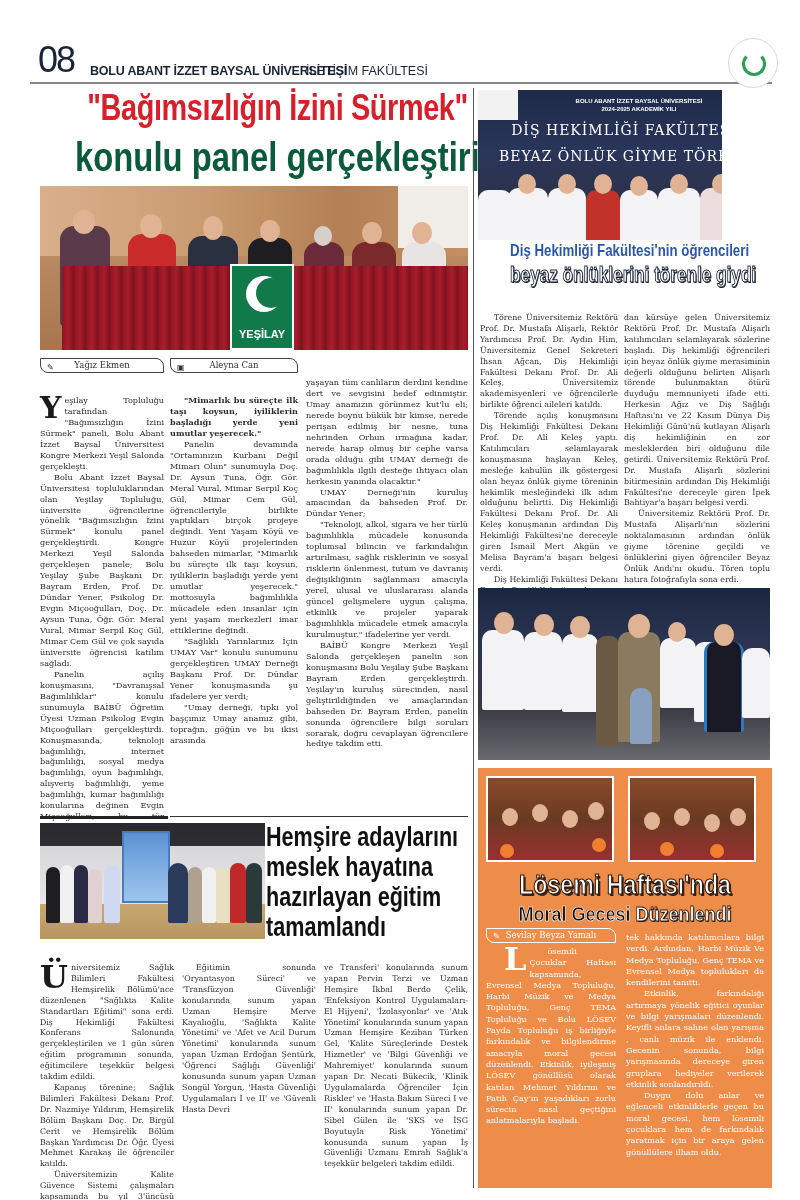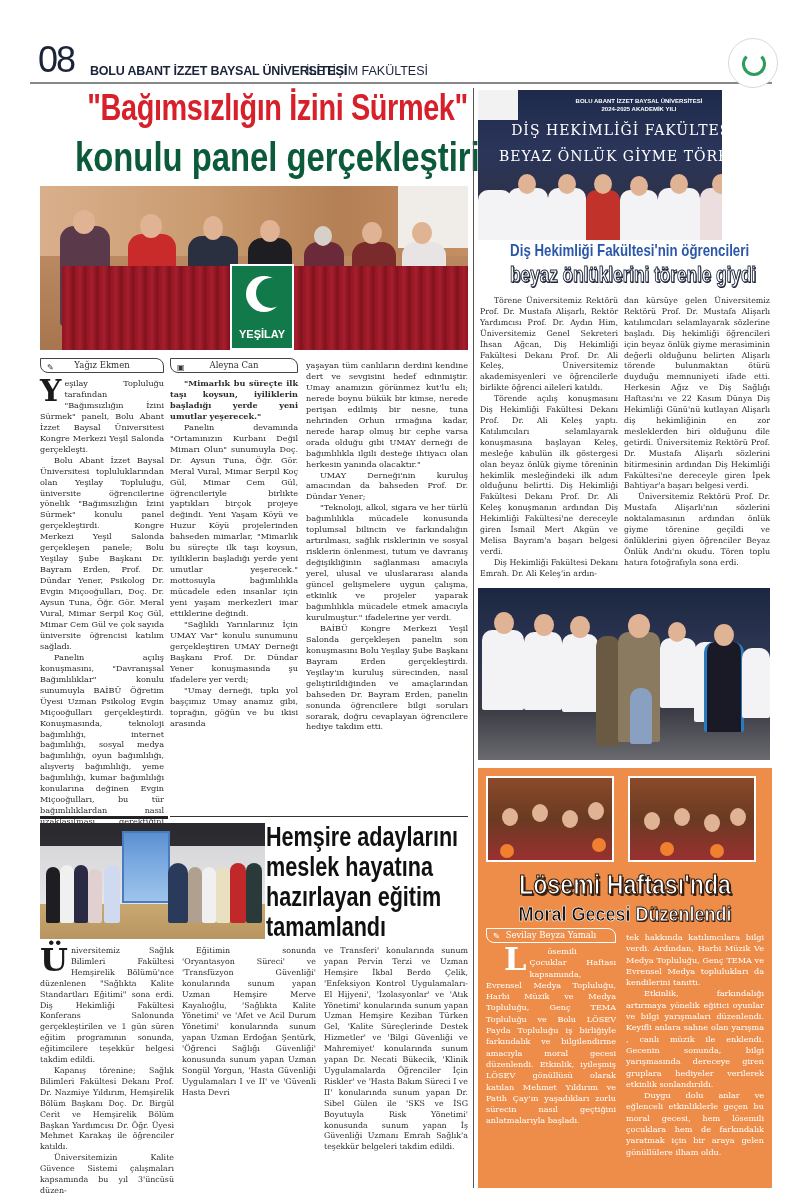--- a/index.html
+++ b/index.html
@@ -29,21 +29,21 @@
   .p1-moon::after { content: ""; position: absolute; left: 10px; top: 2px; width: 30px; height: 30px; border-radius: 50%; background: #12794a; }
   .p1-ban-txt { position: absolute; left: 0; bottom: 8px; width: 100%; text-align: center; color: #fff; font-family: "Liberation Sans", sans-serif; font-weight: bold; font-size: 11px; }
   .person { position: absolute; border-radius: 14px 14px 4px 4px; }
   .head { position: absolute; border-radius: 50%; background: #e0b394; }
 
   
   .byline { position: absolute; height: 15px; border: 1px solid #444; border-radius: 0 8px 0 8px; font-family: "DejaVu Serif", serif; font-size: 8.5px; line-height: 13px; color: #333; text-align: center; }
   .byline .ic { position: absolute; left: 6px; top: 2px; font-size: 8px; }
 
   
-  .col { position: absolute; font-family: "DejaVu Serif", serif; font-size: 8.1px; line-height: 10.95px; color: #2d2d2d; text-align: justify; hyphens: auto; }
+  .col { position: absolute; font-family: "DejaVu Serif", serif; font-size: 8.1px; line-height: 10.95px; color: #2d2d2d; text-align: justify; hyphens: auto; margin-top: 17px; }
   .col p { text-indent: 14px; }
   .col p.noind { text-indent: 0; }
   .col .q { font-weight: bold; text-align: center; text-indent: 0; }
   .dropcap { float: left; font-size: 30px; line-height: 24px; font-weight: bold; margin: 1px 3px 0 0; color: #1a1a1a; font-family: "DejaVu Serif", serif; }
   .vrule { position: absolute; width: 1px; background: #555; }
   .hrule { position: absolute; height: 3px; background: #222; }
 
   
   .photo2 { position: absolute; left: 478px; top: 90px; width: 244px; height: 150px; overflow: hidden; background: linear-gradient(180deg, #1e2a4a 0%, #2a355a 40%, #30303c 100%); }
   .p2-hdr1 { position: absolute; left: 30px; top: 8px; width: 262px; text-align: center; color: #fff; font-family: "Liberation Sans", sans-serif; font-weight: bold; font-size: 6px; }

